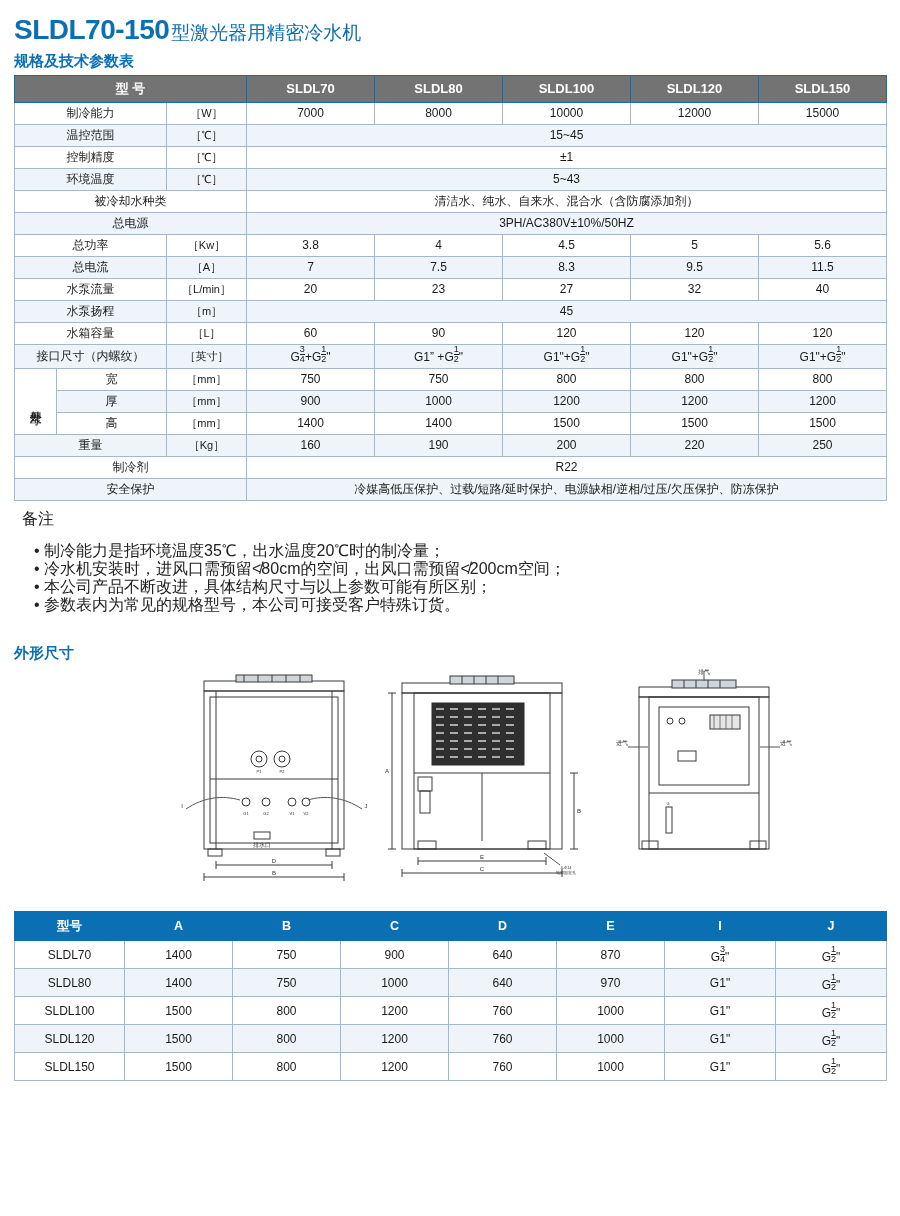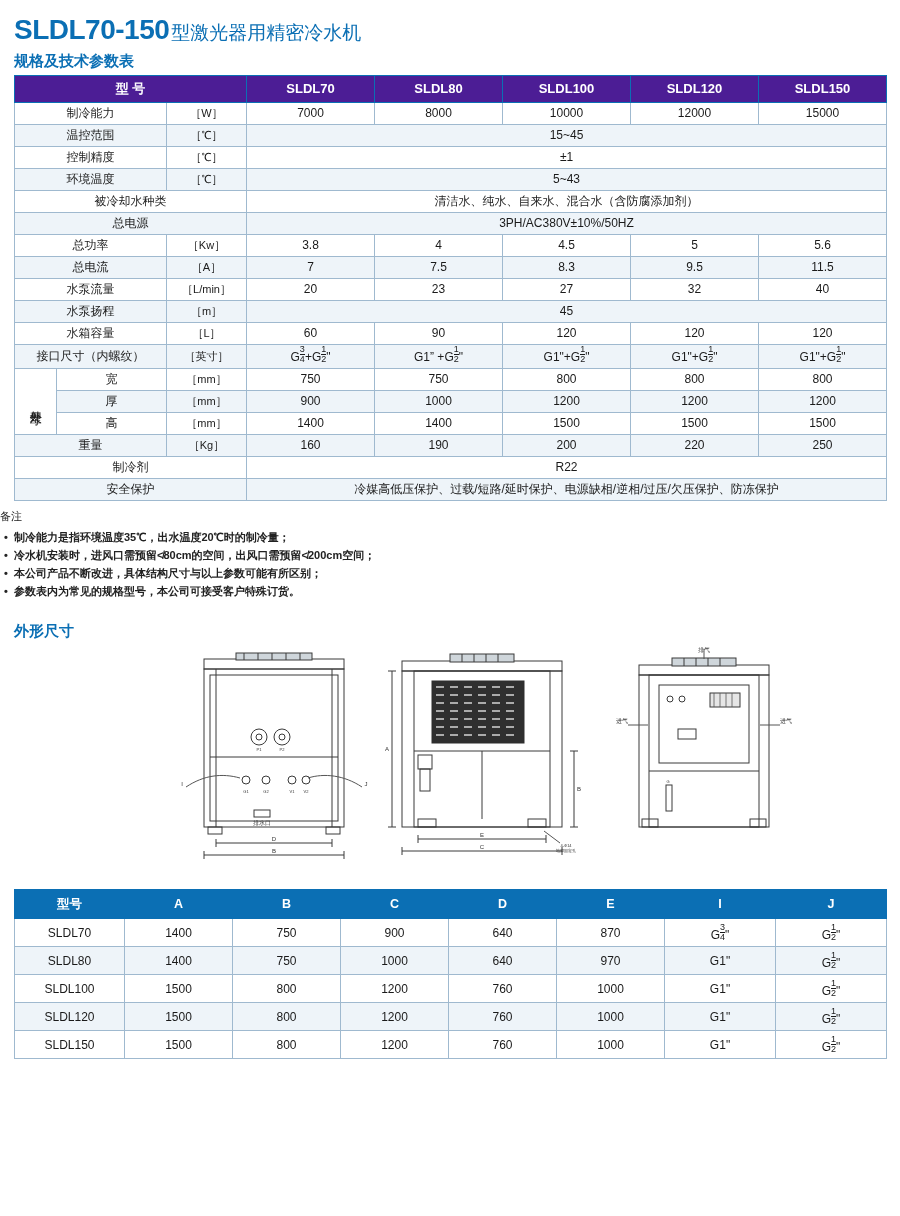--- a/index.html
+++ b/index.html
@@ -60,21 +60,21 @@
   table.spec td, table.spec th {
     border: 1px solid #9fb9cf;
     text-align: center;
     padding: 0;
     height: 21px;
     line-height: 21px;
     color: #1a1a1a;
     font-weight: normal;
   }
   table.spec thead th {
-    background: #4c1d95;
+    background: #737373;
     color: #ffffff;
     font-weight: bold;
     font-size: 13px;
     height: 26px;
     line-height: 26px;
     border: 1px solid #0b6fb4;
   }
   tr.alt td {
     background: #eef4f9;
   }
@@ -105,32 +105,31 @@
     line-height: 1;
     text-align: center;
     vertical-align: -1px;
     margin: 0 0px;
   }
   .frac .n { display: block; }
   .frac .d { display: block; border-top: 1px solid #1a1a1a; }
 
   
   .remarks {
-    padding: 8px 14px 0 0;
-    font-size: 11px;
+    padding: 8px 14px 0 22px;
+    font-size: 16px;
     color: #222;
   }
   .remarks .rt {
     margin-bottom: 3px;
   }
   .remarks ul {
     list-style: none;
-    margin: 4px;
+    margin: 12px;
     padding: 0;
-    font-weight: bold;
   }
   .remarks li {
     line-height: 18px;
     padding-left: 10px;
     position: relative;
   }
   .remarks li:before {
     content: "\2022";
     position: absolute;
     left: 0;

